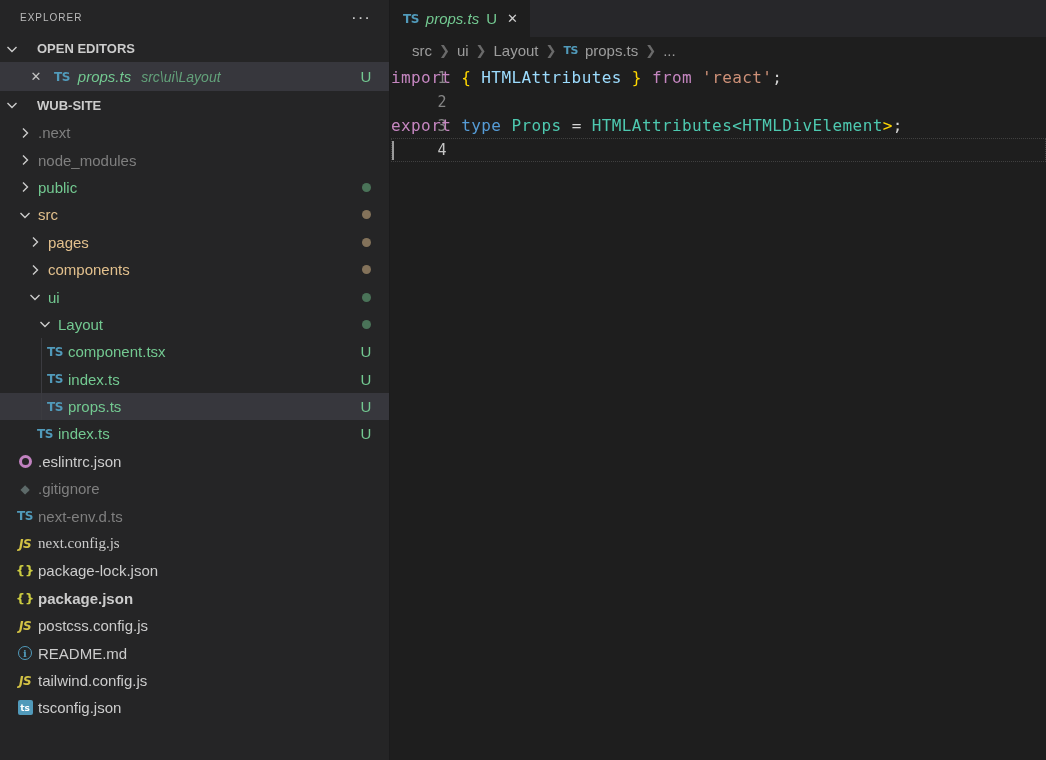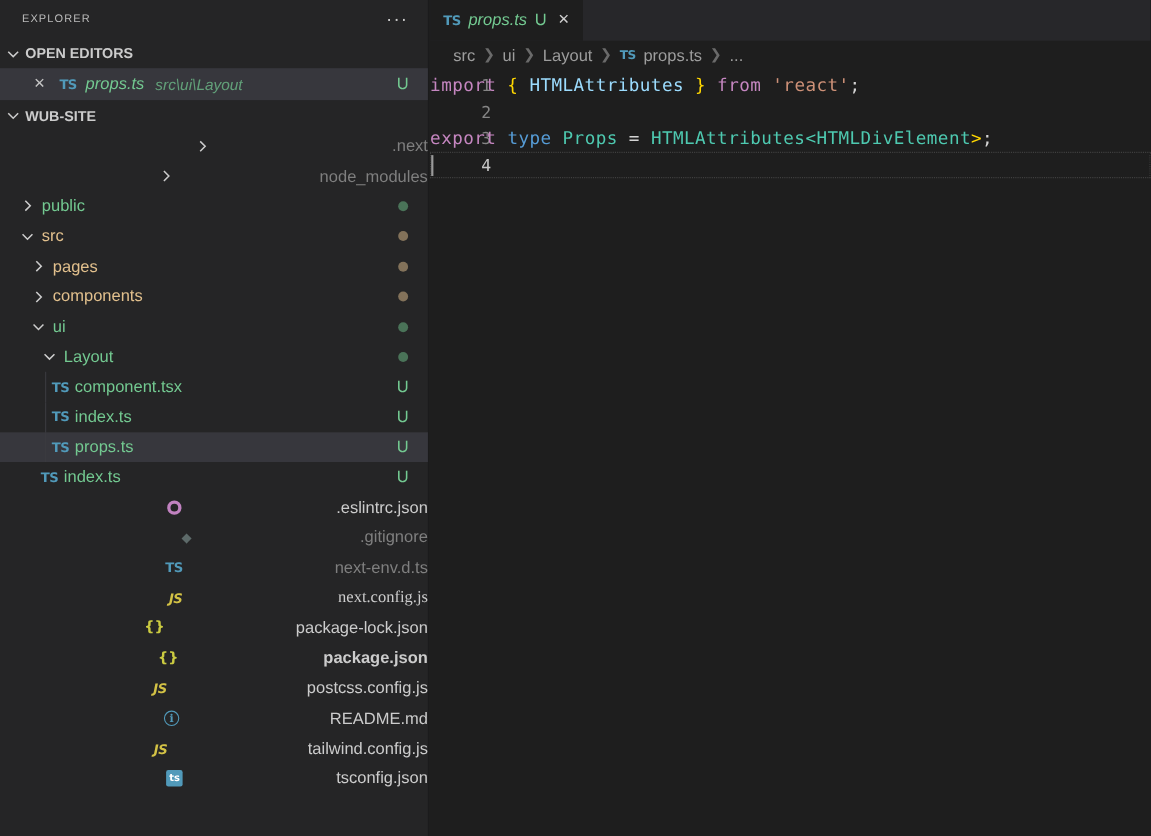--- a/index.html
+++ b/index.html
@@ -19,37 +19,37 @@
     background:#252526; border-right:1px solid #1b1b1c; overflow:hidden;
   }
   .pane-header {
     height:35px; display:flex; align-items:center; justify-content:space-between;
     padding:0 18px 0 20px;
   }
   .pane-title { font-size:10px; letter-spacing:1px; color:#bbbbbb; }
   .more-icon { color:#cccccc; font-size:17px; letter-spacing:1px; cursor:pointer; line-height:10px; }
 
   .sec-header {
-    height:28px; display:flex; align-items:center; gap:2px;
+    height:28px; display:flex; align-items:center; gap:16px;
     padding-left:3px; font-weight:bold; font-size:13px; color:#cccccc; cursor:pointer;
   }
   .sec-header.first { height:27px; }
   .chev { width:18px; height:16px; display:flex; align-items:center; justify-content:center; flex:none; }
 
   .oe-row {
     height:29px; display:flex; align-items:center; background:#37373d; cursor:pointer;
   }
   .oe-close { width:16px; margin-left:28px; text-align:center; color:#c5c5c5; font-size:13px; flex:none;
     font-family:"DejaVu Sans", sans-serif; }
   .oe-row .fi { margin-left:10px; }
   .oe-name { font-style:italic; color:#73c991; margin-left:8px; white-space:pre; }
   .oe-desc { font-style:italic; color:#73c991; opacity:.72; margin-left:10px; font-size:14px; white-space:pre; }
 
   .tree-row {
-    height:27.4px; display:flex; align-items:center; position:relative; cursor:pointer;justify-content:space-between;
+    height:27.4px; display:flex; align-items:center; position:relative; cursor:pointer;
   }
   .tree-row.sel { background:#37373d; }
   .indent { flex:none; height:1px; }
   .slot { width:22px; flex:none; display:flex; align-items:center; justify-content:center; }
   .tlabel { margin-left:2px; white-space:pre; }
 
   .bdg { margin-left:auto; margin-right:12px; width:22px; flex:none;
          display:flex; align-items:center; justify-content:center; }
   .u-badge { color:#73c991; font-size:15px; }
   .dot { width:9px; height:9px; border-radius:50%; }

